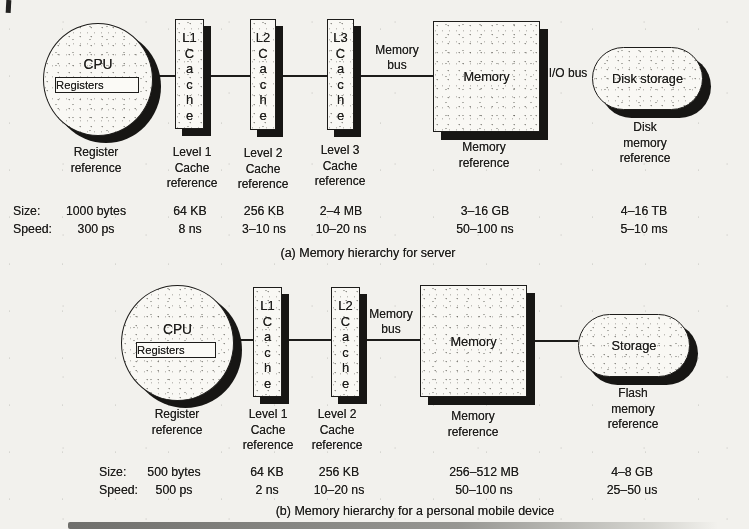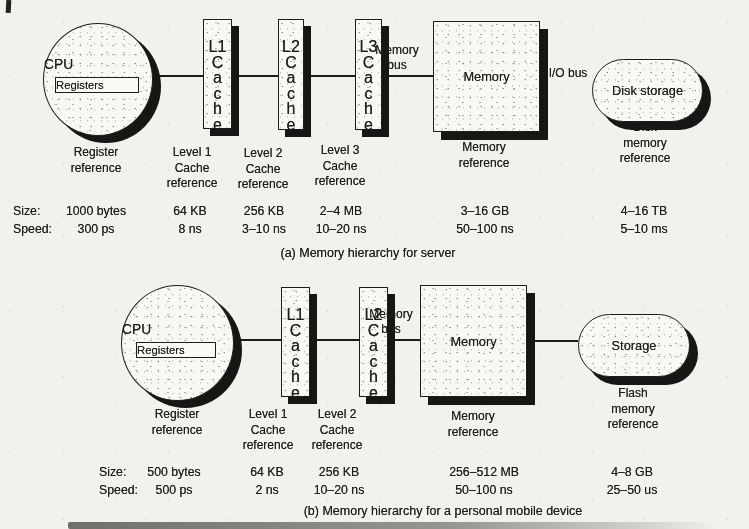--- a/index.html
+++ b/index.html
@@ -42,31 +42,31 @@
     background-size:11px 9px, 17px 13px, 7px 11px;
   }
   .circle{
     border-radius:50%;
     border:1.8px solid var(--ink);
     box-shadow:8px 7px 0 var(--shadow);
   }
   .cache{
     border:1.8px solid var(--ink);
     box-shadow:7px 7px 0 var(--shadow);
-    font-size:16px;line-height:15.5px;
-    text-align:center;padding-top:19px;margin-left:28px;
+    font-size:13px;line-height:15.5px;
+    text-align:center;padding-top:10px;
   }
   .panel{
     border:1.8px solid var(--ink);
     box-shadow:8px 8px 0 var(--shadow);
     display:flex;align-items:center;justify-content:center;
     font-size:12.8px;
   }
   .stadium{border-radius:33px;}
-  .cpu-title{position:absolute;width:100%;text-align:left;font-size:13.8px;}
+  .cpu-title{position:absolute;width:100%;text-align:center;font-size:13.8px;}
   .reg-box{
     position:absolute;
     border:1.6px solid var(--ink);
     background:#fbfaf6;
     display:flex;align-items:center;justify-content:flex-start;
     font-size:11.3px;line-height:12px;
     box-sizing:border-box;
   }
 </style>
 </head>
@@ -110,21 +110,21 @@
 
     <div class="abs ctr lbl ml" style="left:397px;top:43px;line-height:15px;">Memory
 bus</div>
 
     <div class="abs node panel speckle" style="left:433px;top:21px;width:107px;height:111px;">
       <span>Memory</span>
     </div>
 
     <div class="abs ctr lbl" style="left:568px;top:66px;text-align:right;">I/O bus</div>
 
-    <div class="abs node panel stadium speckle" style="left:592px;top:47px;width:111px;height:63px;margin-top:12px;">
+    <div class="abs node panel stadium speckle" style="left:592px;top:47px;width:111px;height:63px;">
       <span>Disk storage</span>
     </div>
 
     <div class="abs ctr lbl ml" style="left:96px;top:145px;">Register
 reference</div>
     <div class="abs ctr lbl ml" style="left:192px;top:145px;">Level 1
 Cache
 reference</div>
     <div class="abs ctr lbl ml" style="left:263px;top:146px;">Level 2
 Cache
@@ -236,16 +236,16 @@
     </div>
     <div class="abs ctr stat" style="left:484px;top:463px;">
       <span style="display:block">256–512 MB</span>
       <span style="display:block">50–100 ns</span>
     </div>
     <div class="abs ctr stat" style="left:632px;top:463px;">
       <span style="display:block">4–8 GB</span>
       <span style="display:block">25–50 us</span>
     </div>
 
-    <div class="abs ctr caption" style="left:423px;top:505px;padding-left:40px;">(b) Memory hierarchy for a personal mobile device</div>
+    <div class="abs ctr caption" style="left:395px;top:505px;padding-left:40px;">(b) Memory hierarchy for a personal mobile device</div>
   </section>
 
 </div>
 
 </body></html>

